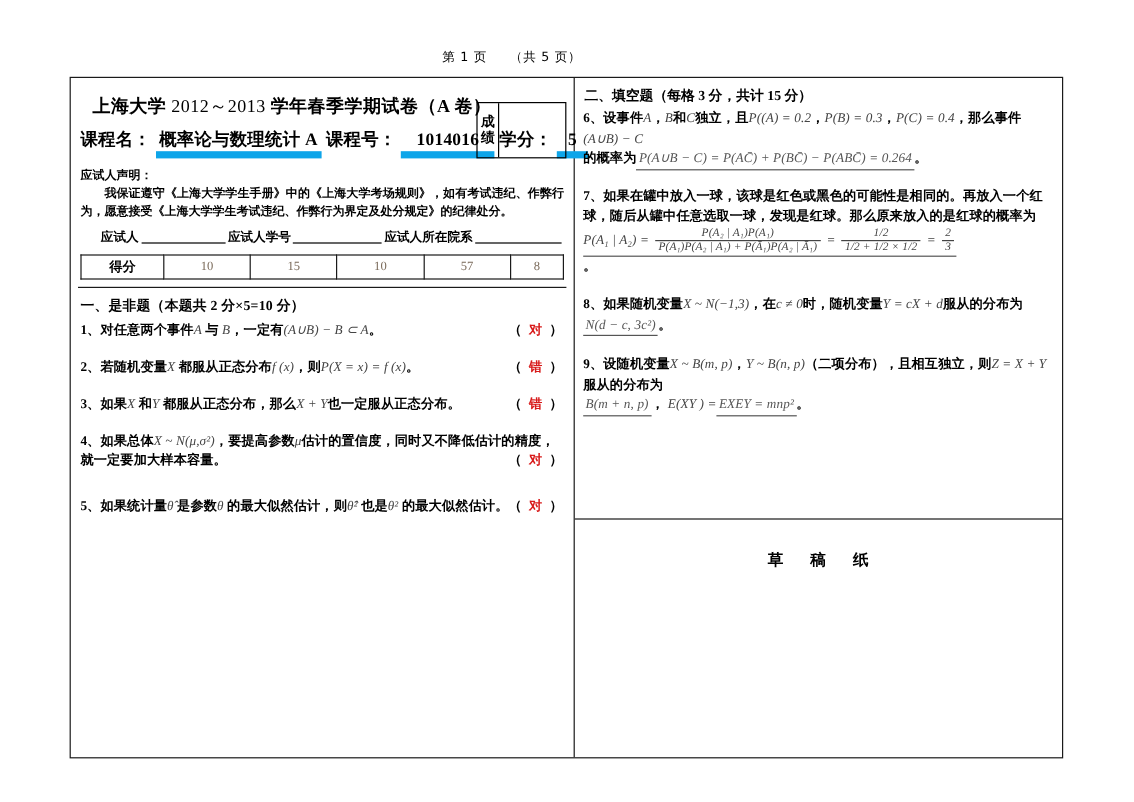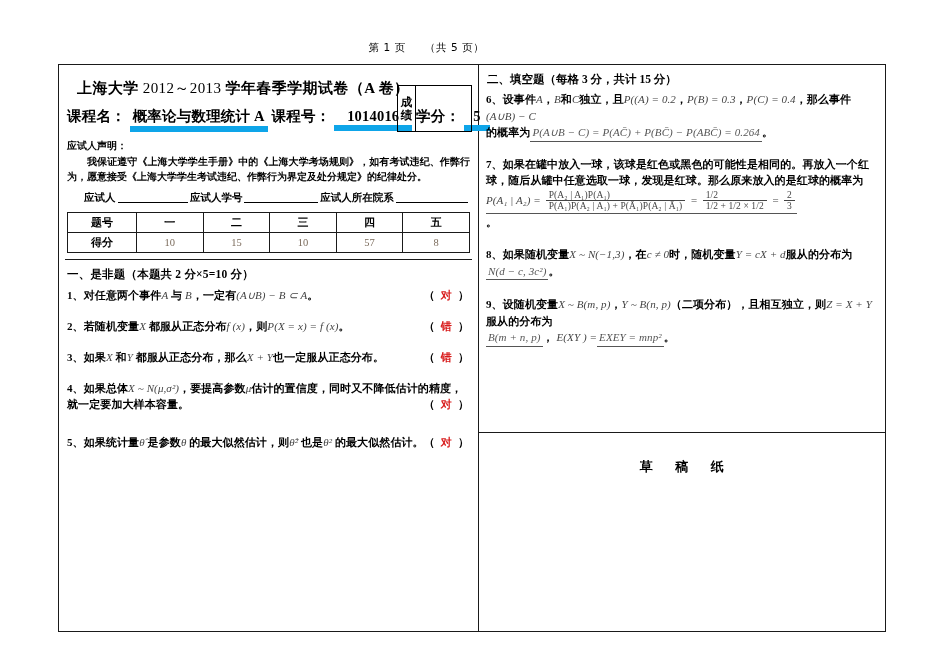--- a/index.html
+++ b/index.html
@@ -205,23 +205,23 @@
     border-bottom:1px solid #555;
     margin:1px 0 0 0;
     padding-bottom:1px;
     width:fit-content;
     max-width:100%;
   }
   
   .frac{
     display:inline-block;
     vertical-align:middle;
-    text-align:left;
-    font-family:"Liberation Serif",serif;
-    font-weight:normal;
+    text-align:center;
+    font-family:"Liberation Serif",serif;
+    font-style:italic;font-weight:normal;
     color:#444;
     line-height:1.12;
     margin:0 2px;
   }
   .frac .n{display:block;border-bottom:1px solid #444;padding:0 3px;font-size:9.5px;}
   .frac .d{display:block;padding:0 3px;font-size:9.5px;}
 
   
   .draft-text{
     text-align:center;
@@ -278,28 +278,20 @@
           <span class="lbl">应试人</span>
           <span class="blank b1"></span>
           <span class="lbl">应试人学号</span>
           <span class="blank b2"></span>
           <span class="lbl">应试人所在院系</span>
           <span class="blank b3"></span>
         </div>
 
         <table class="score-table">
           <tbody>
-              <tr>
-            <td class="hd">题号</td>
-            <td>一</td>
-            <td>二</td>
-            <td>三</td>
-            <td>四</td>
-            <td>五</td>
-          </tr>
           <tr>
             <td class="hd">得分</td>
             <td class="num">10</td>
             <td class="num">15</td>
             <td class="num">10</td>
             <td class="num">57</td>
             <td class="num">8</td>
           </tr>
         </tbody>
           </table>

